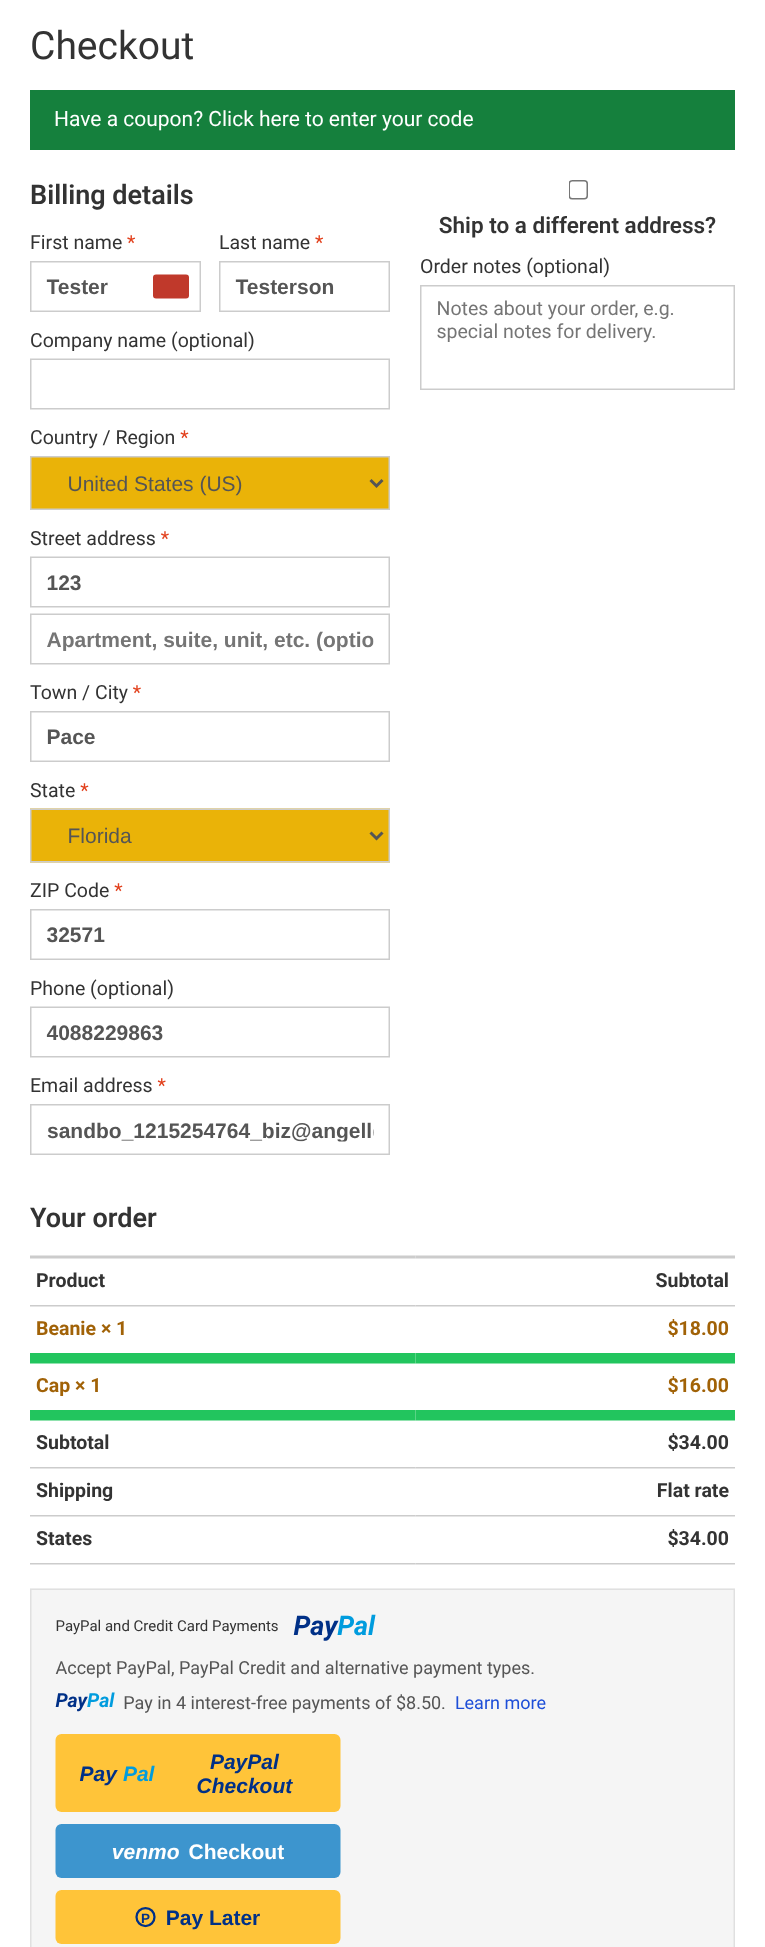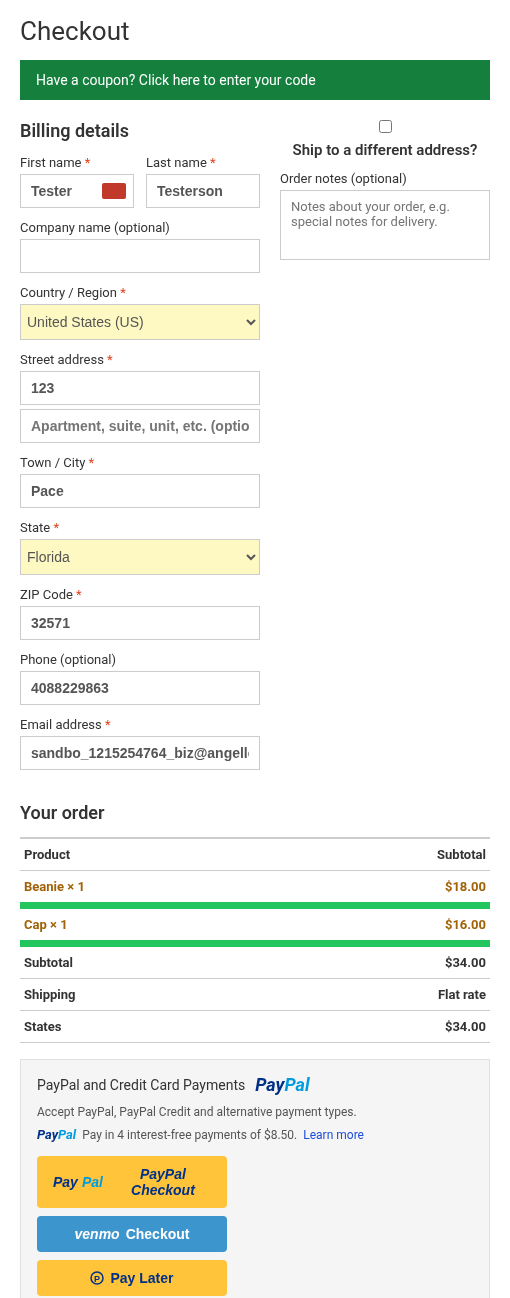--- a/index.html
+++ b/index.html
@@ -62,26 +62,26 @@
       padding: 8px 10px;
       border: 1px solid #ccc;
       font-size: 14px;
       color: #555;
       outline: none;
       background: #fff;
       font-weight: bold;
     }
     .field-select {
       width: 100%;
-      padding: 8px 2px;
+      padding: 8px 20px;
       border: 1px solid #ccc;
       font-size: 14px;
       color: #555;
       outline: none;
-      background: #fef9c3;
+      background: #eab308;
       appearance: auto;
     }
     .name-row {
       display: flex;
       gap: 12px;
     }
     .name-row .field-group {
       flex: 1;
     }
     .input-with-icon {
@@ -171,21 +171,21 @@
       padding: 14px 16px;
       margin-top: 16px;
     }
     .payment-header {
       display: flex;
       align-items: center;
       gap: 10px;
       margin-bottom: 10px;
     }
     .payment-header-text {
-      font-size: 14px;
+      font-size: 10px;
       color: #333;
     }
     .paypal-logo {
       font-size: 18px;
       font-weight: 700;
       font-style: italic;
     }
     .paypal-logo .pay-part { color: #003087; }
     .paypal-logo .pal-part { color: #009cde; }
     .payment-desc {

